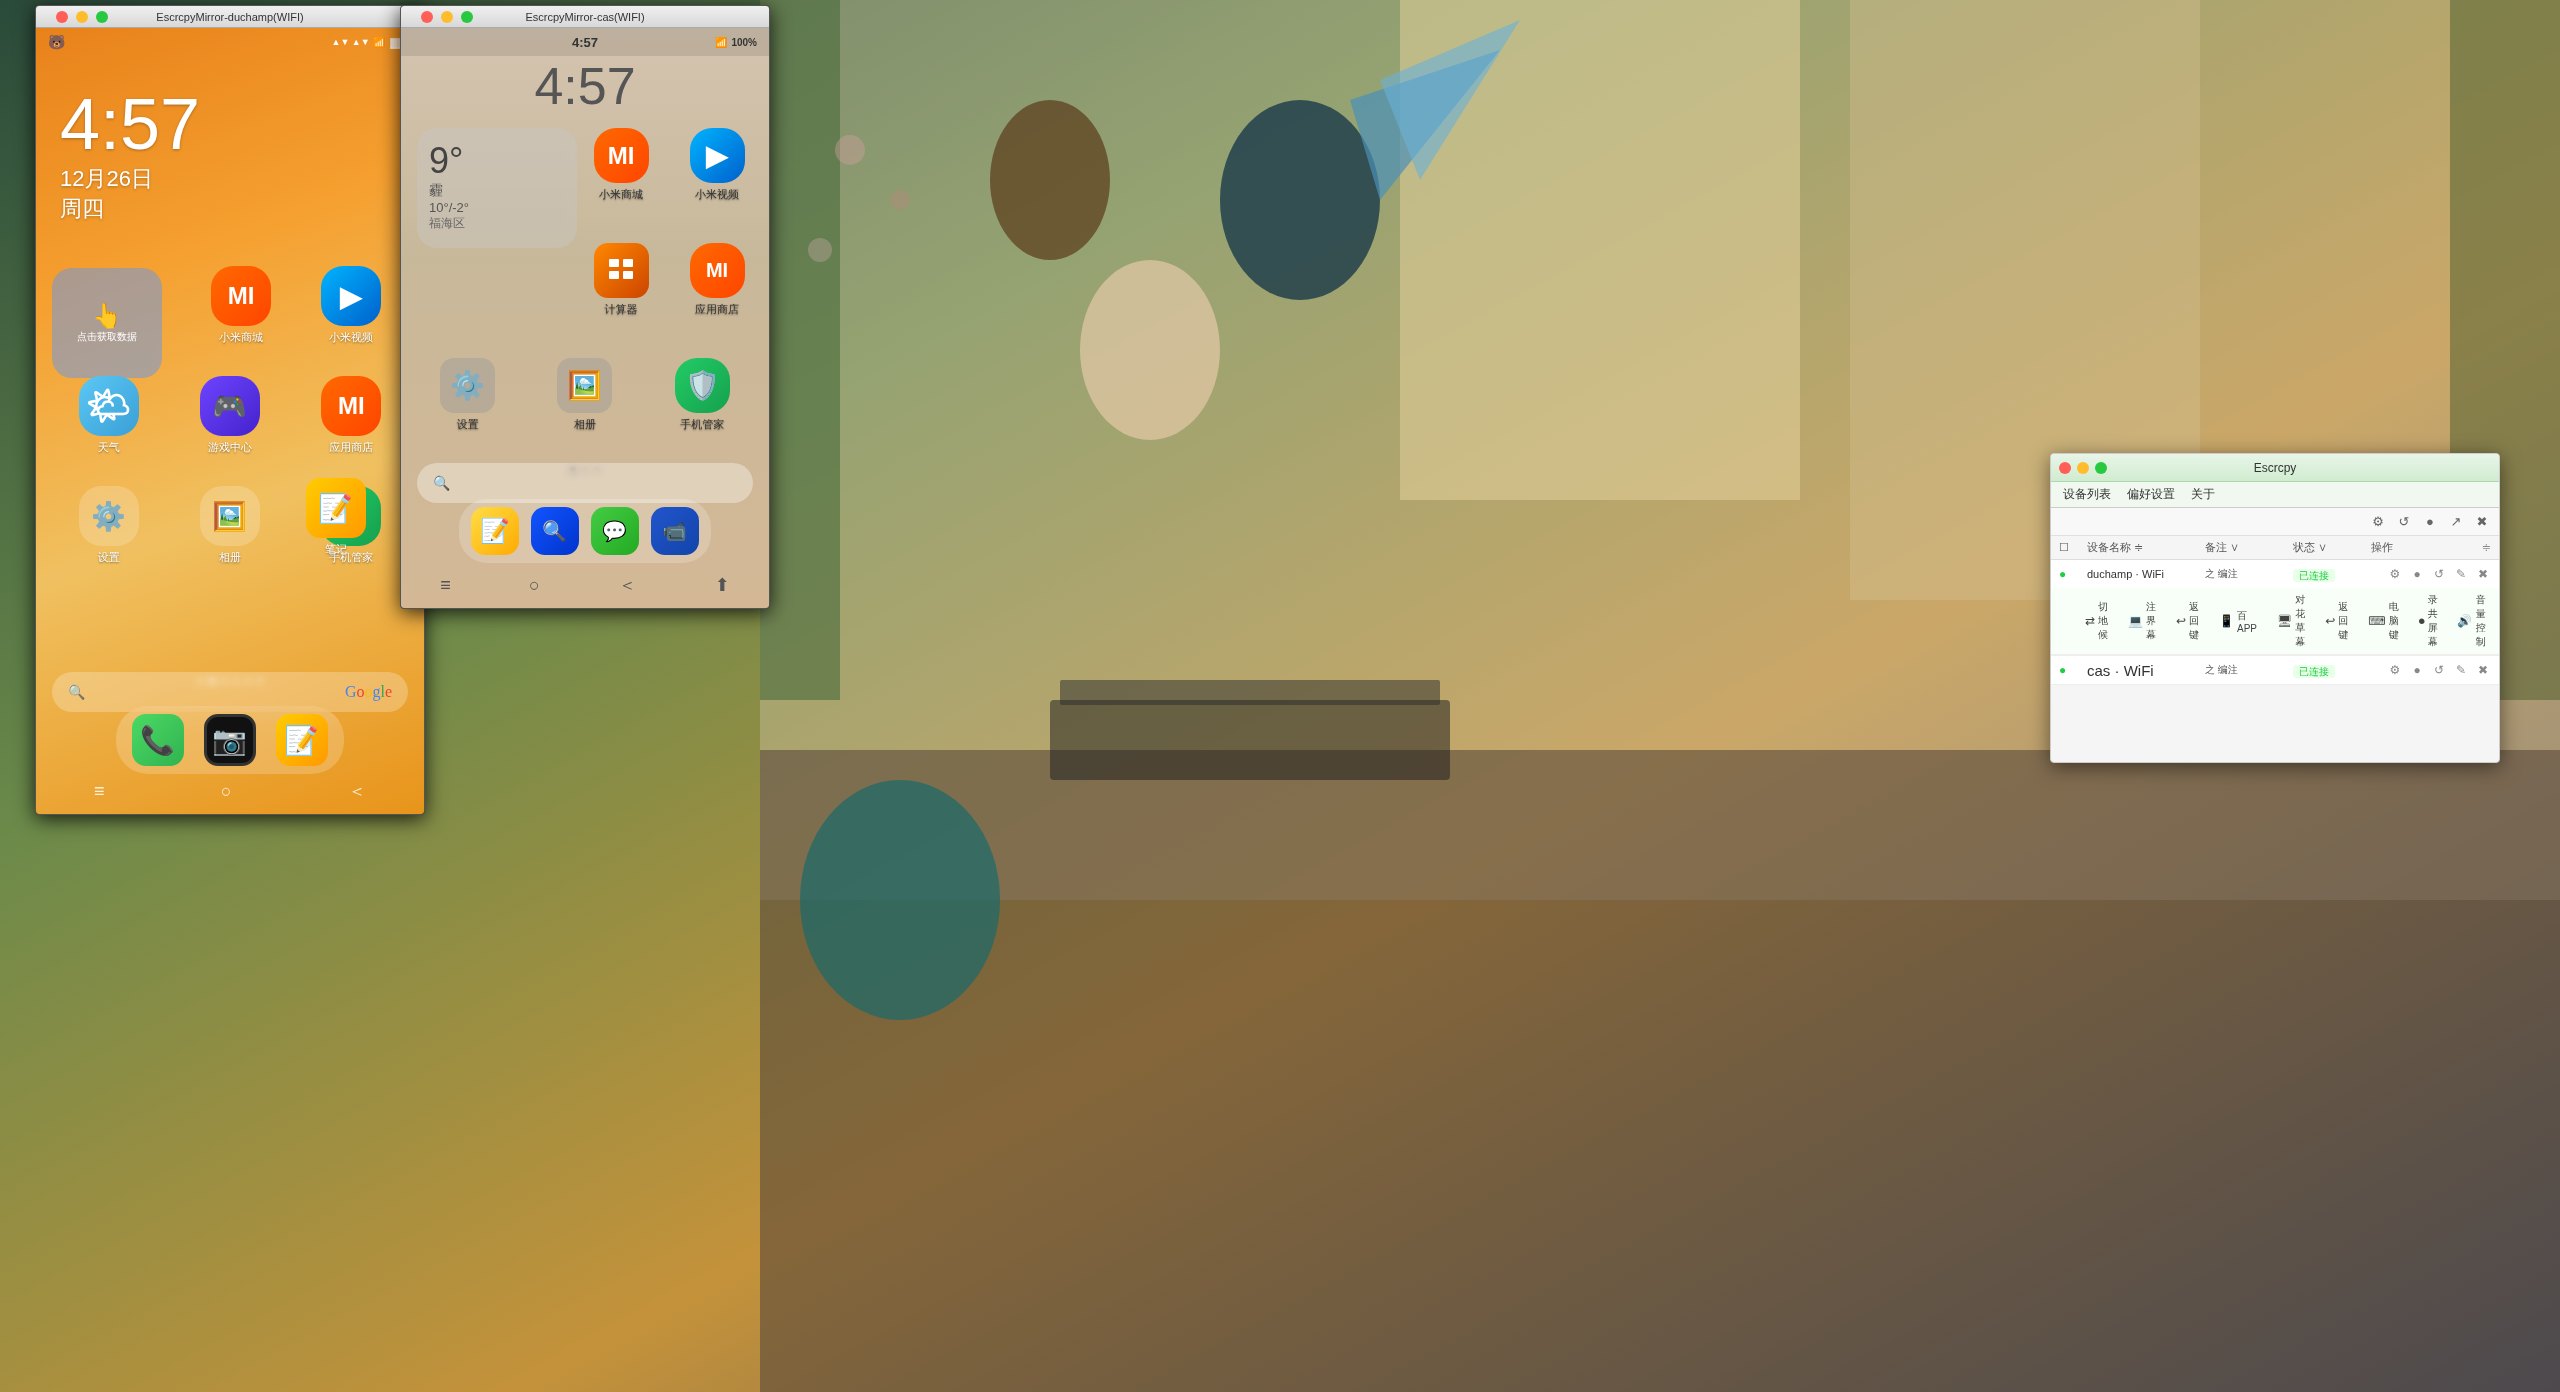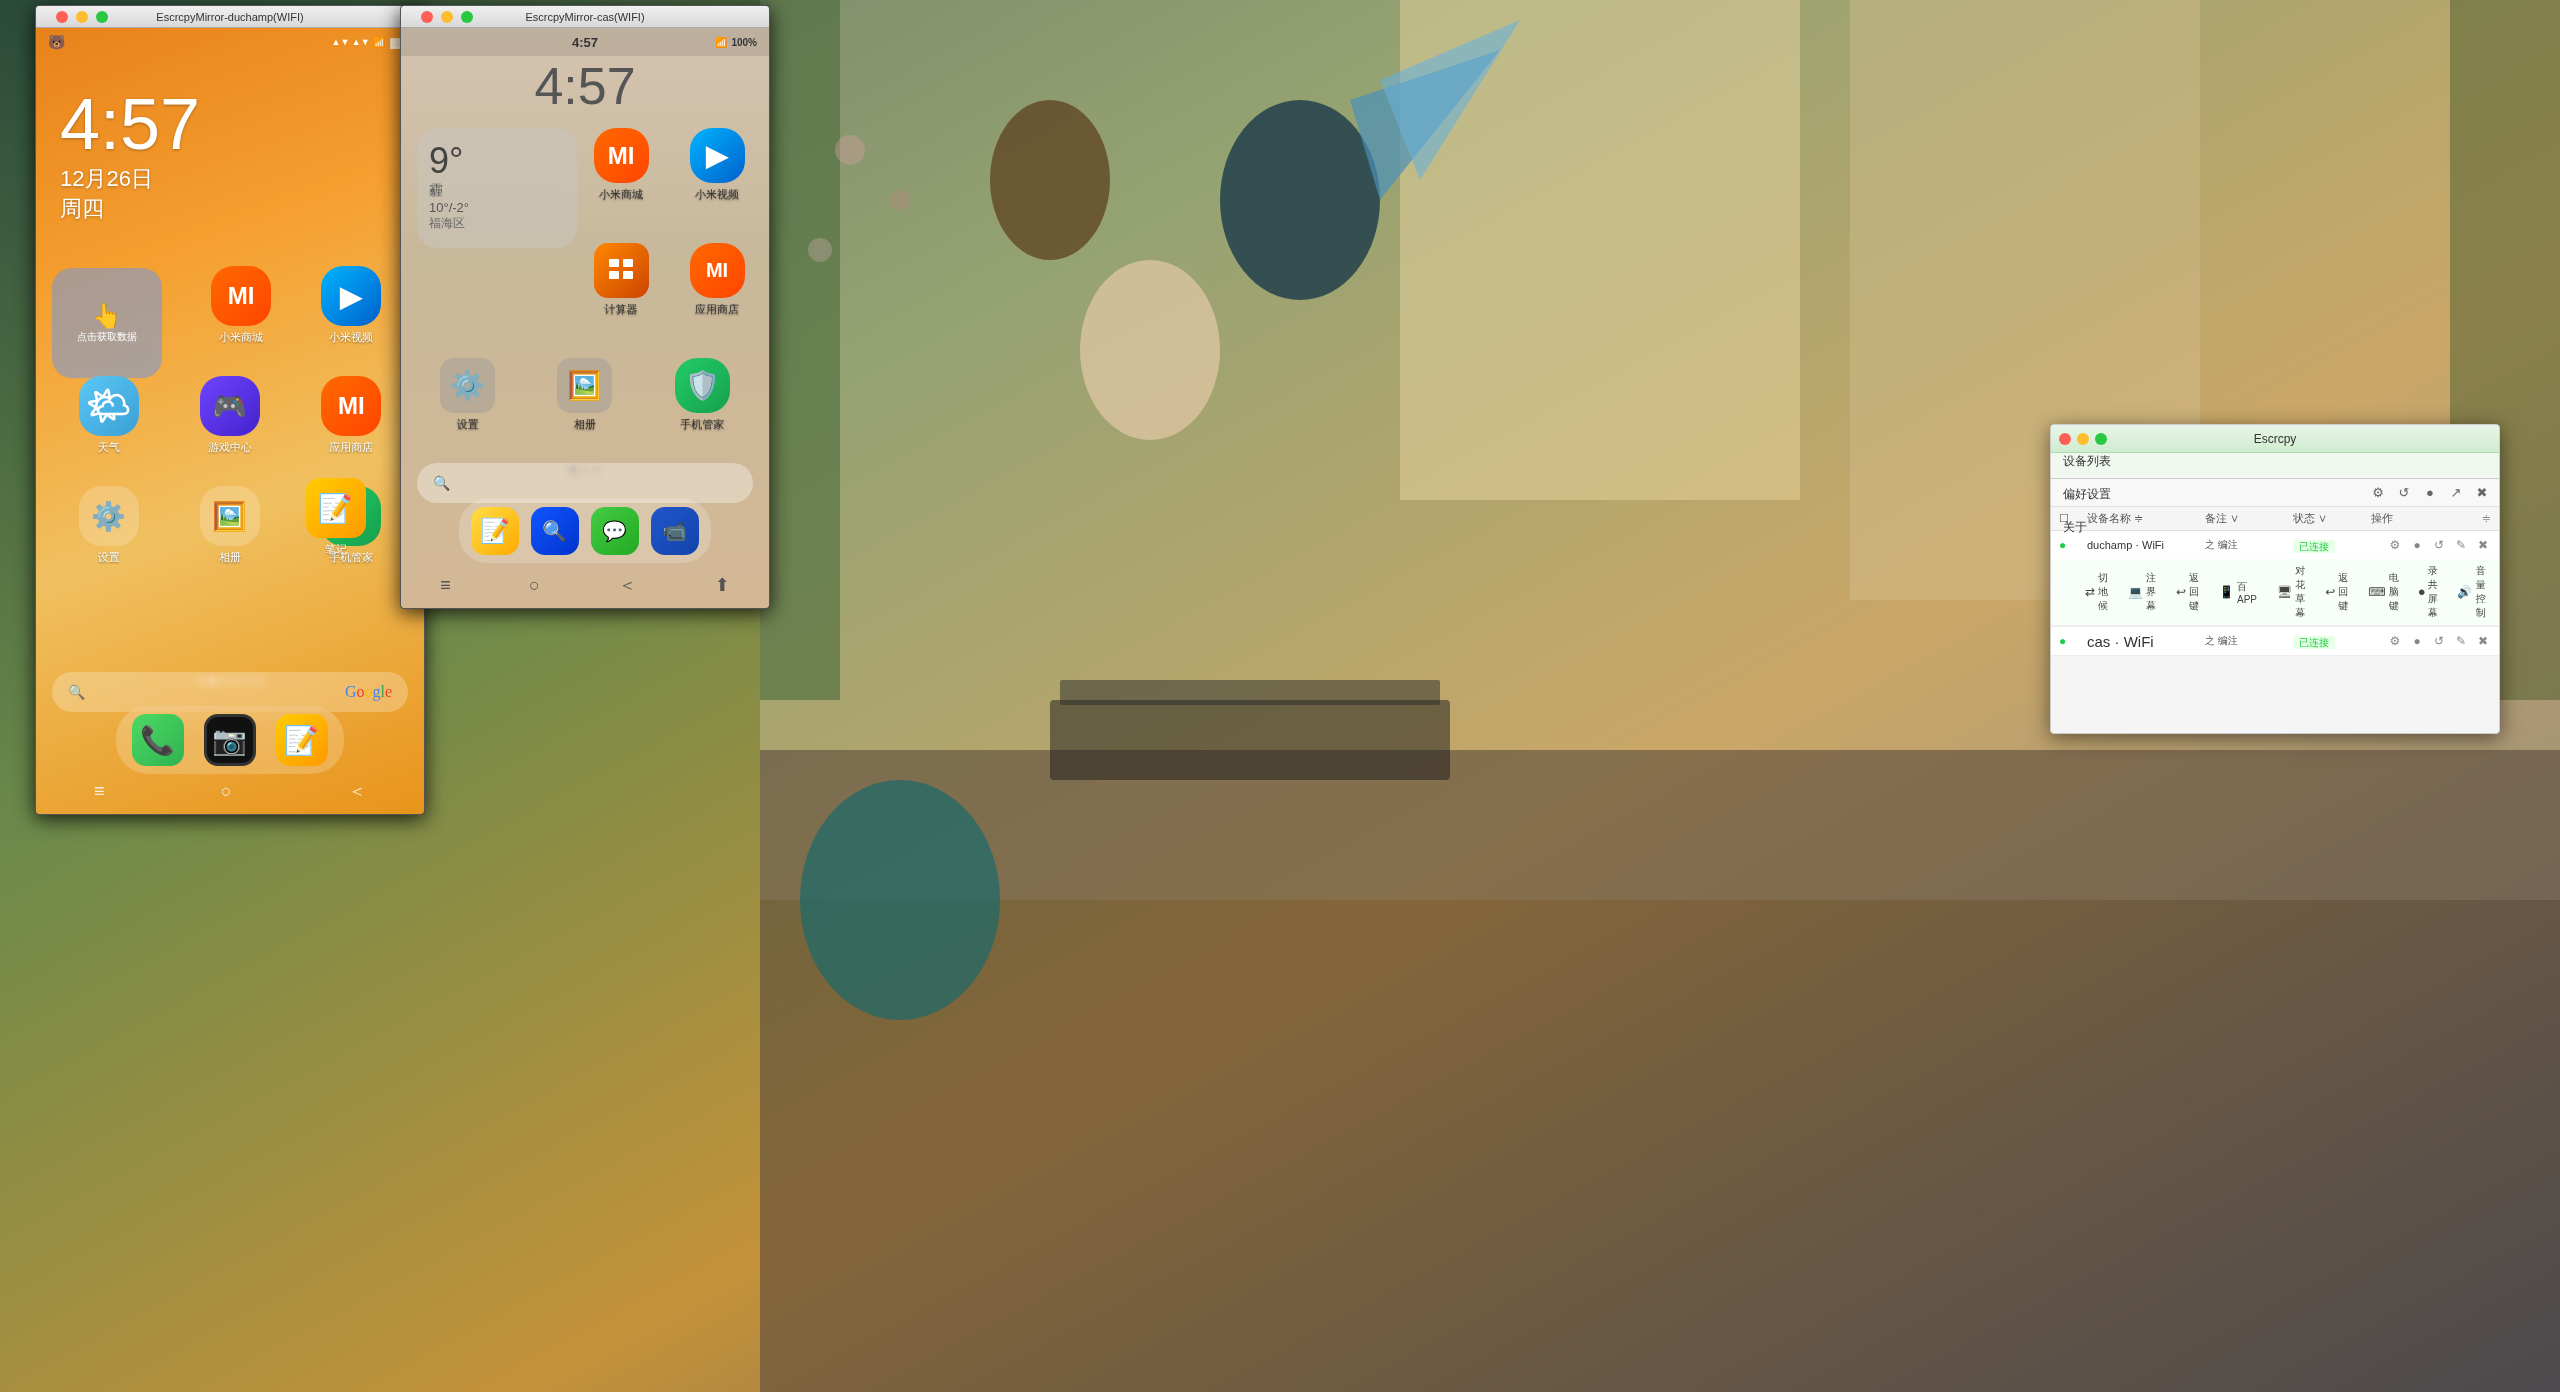--- a/index.html
+++ b/index.html
@@ -321,21 +321,21 @@
 
     .weather-temp { font-size: 36px; color: #444; }
     .weather-desc { font-size: 14px; color: #555; }
     .weather-range { font-size: 13px; color: #555; }
     .weather-location { font-size: 12px; color: #666; }
 
     
     .scrcpy-panel {
       position: absolute;
       right: 60px;
-      top: 424px;
+      top: 453px;
       width: 450px;
       height: 310px;
       background: #f5f5f5;
       border: 1px solid #ccc;
       border-radius: 4px;
       box-shadow: 0 4px 20px rgba(0,0,0,0.5);
       z-index: 20;
       overflow: hidden;
     }
 
@@ -356,23 +356,23 @@
       position: absolute;
       left: 50%;
       transform: translateX(-50%);
     }
 
     .scrcpy-menu-bar {
       height: 26px;
       background: #f0f8f0;
       border-bottom: 1px solid #ccc;
       display: flex;
+      align-items: center;
       padding: 0 12px;
       gap: 16px;
-      flex-direction: column;
     }
 
     .menu-item {
       font-size: 12px;
       color: #333;
       cursor: pointer;
     }
 
     .scrcpy-toolbar {
       height: 28px;

